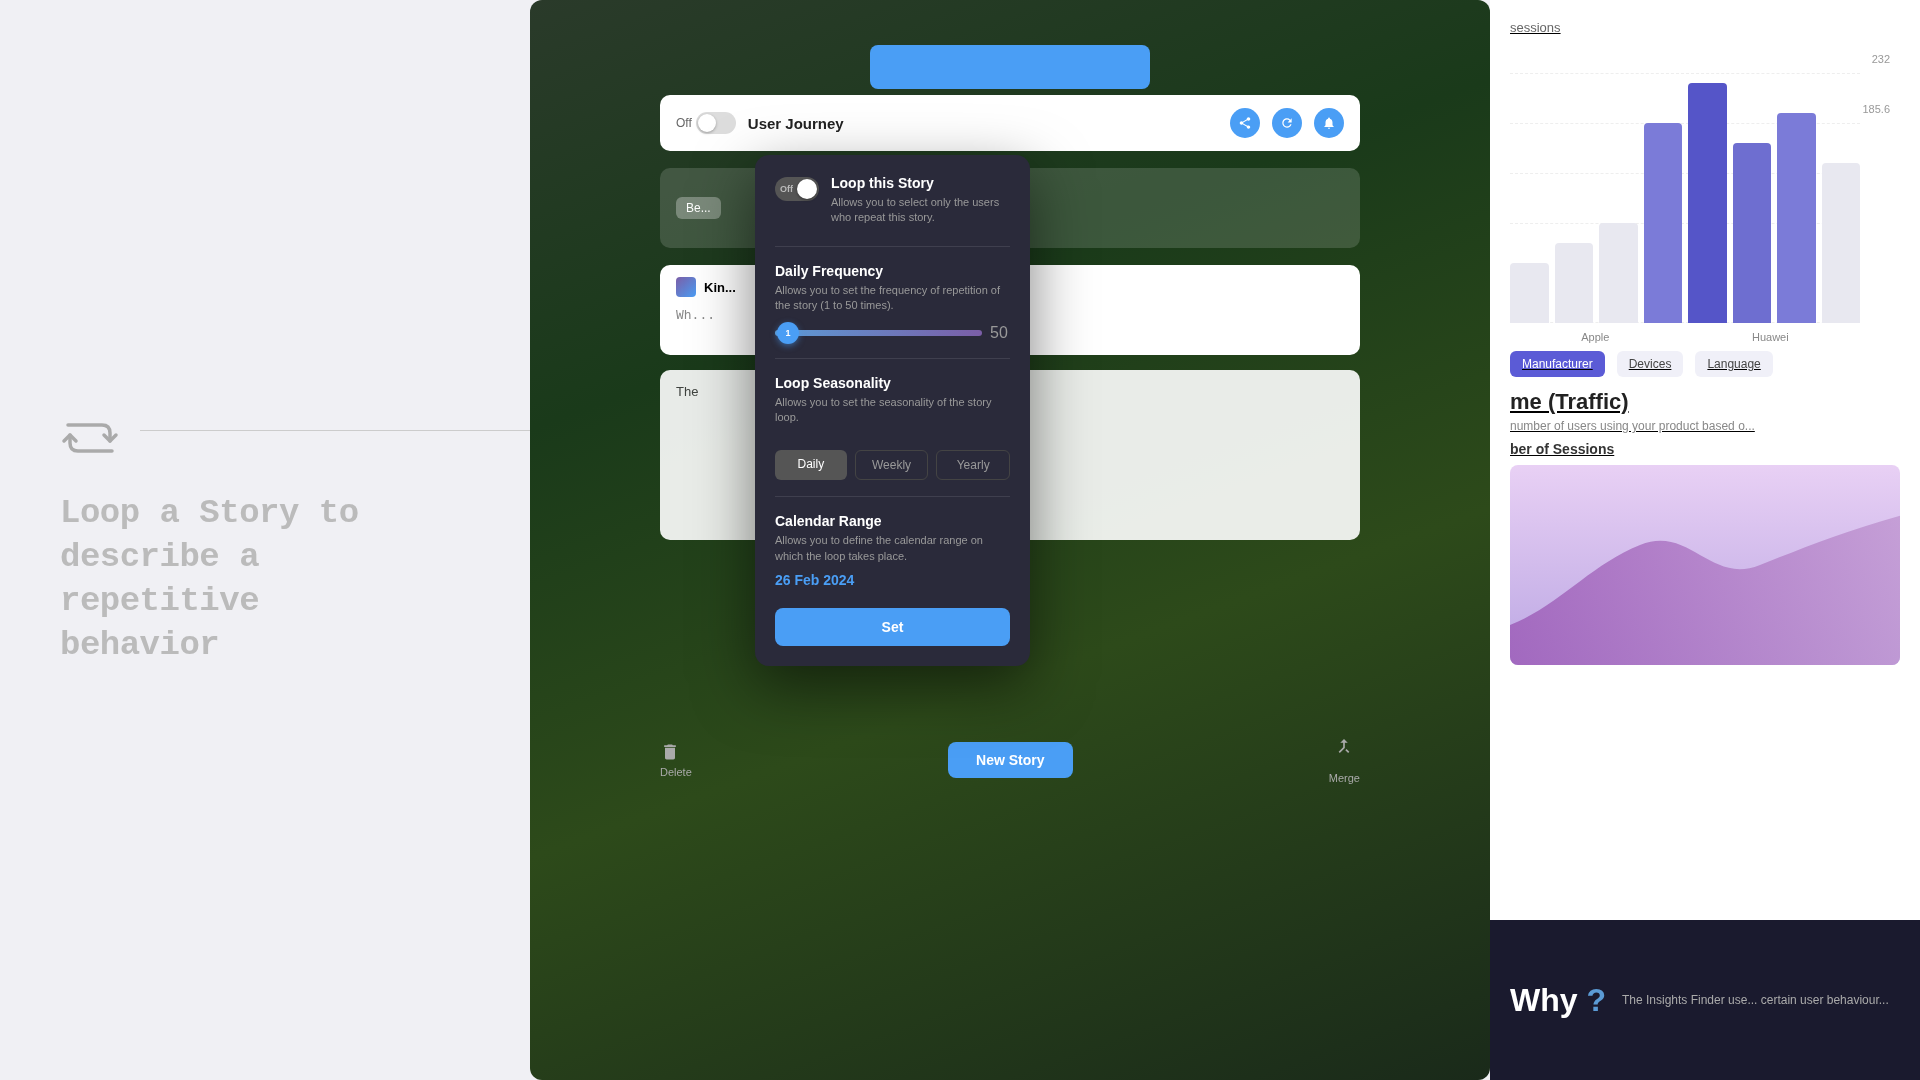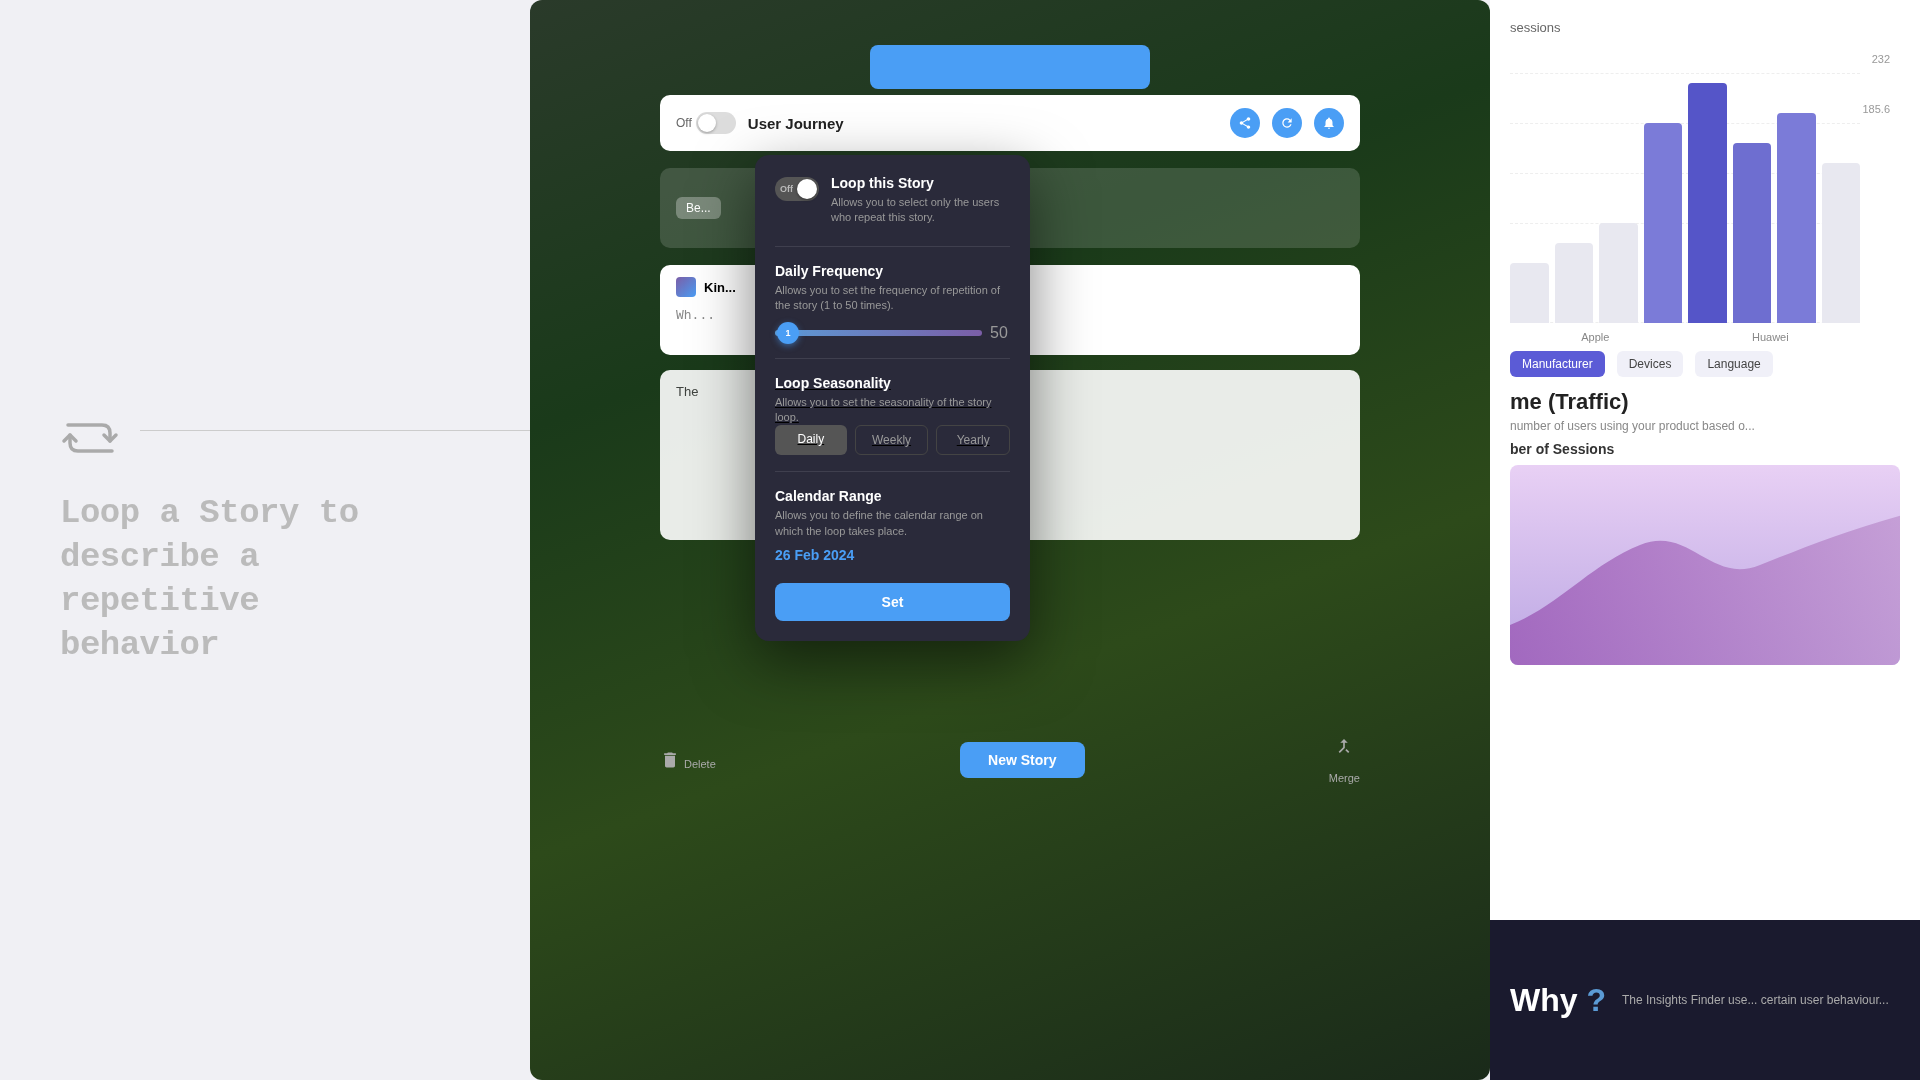--- a/index.html
+++ b/index.html
@@ -224,22 +224,22 @@
       left: 130px;
       right: 130px;
       height: 70px;
       display: flex;
       align-items: center;
       justify-content: space-between;
     }
 
     .delete-btn {
       display: flex;
-      flex-direction: row;
-      align-items: flex-end;
+      flex-direction: column;
+      align-items: flex-start;
       gap: 4px;
       color: #aaa;
       font-size: 11px;
     }
 
     .new-story-btn {
       background: #4a9ef5;
       color: white;
       border: none;
       border-radius: 8px;
@@ -260,20 +260,21 @@
 
     
     .analytics-panel {
       position: absolute;
       left: 1490px;
       top: 0;
       width: 430px;
       height: 1080px;
       background: white;
       padding: 20px;
+      text-decoration: underline;
     }
 
     .sessions-label {
       font-size: 13px;
       color: #666;
       margin-bottom: 8px;
     }
 
     .tab-row {
       display: flex;
@@ -470,27 +471,26 @@
     }
 
     .slider-max {
       font-size: 16px;
       color: #999;
       min-width: 20px;
     }
 
     .loop-seasonality {
       margin-bottom: 16px;
-      text-decoration: underline;
     }
 
     .seasonality-btns {
       display: flex;
       gap: 8px;
-      margin-top: 0;
+      margin-top: 25px;
     }
 
     .season-btn {
       flex: 1;
       padding: 7px 0;
       border-radius: 6px;
       font-size: 12px;
       font-weight: 500;
       text-align: center;
       cursor: pointer;

